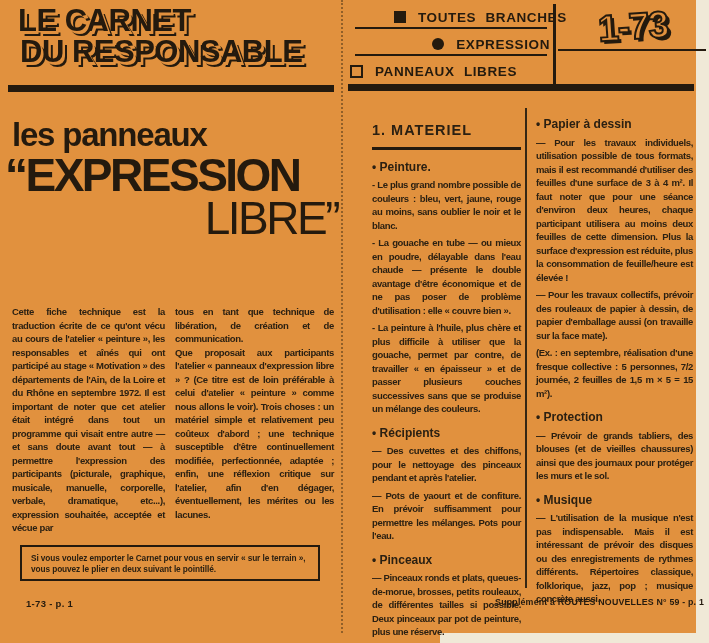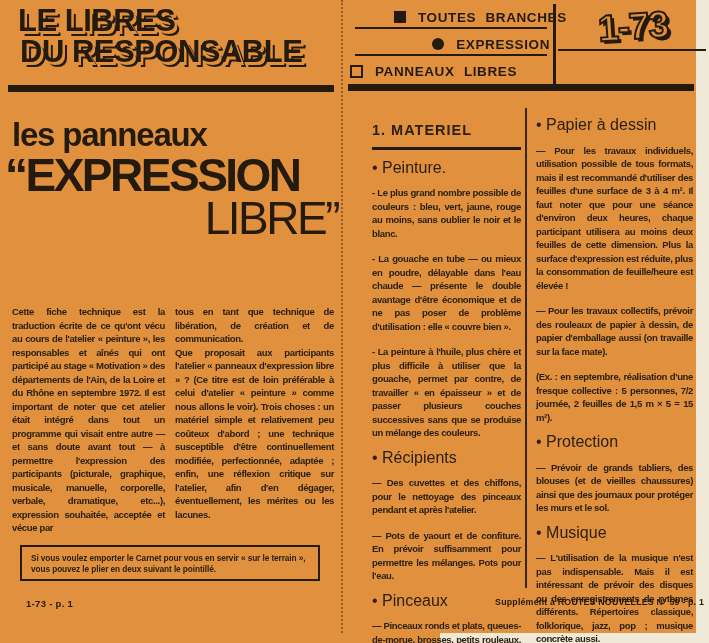--- a/index.html
+++ b/index.html
@@ -53,35 +53,35 @@
   
   .foot-l{position:absolute;left:26px;top:598px;font-weight:bold;font-size:9.5px;letter-spacing:.3px;}
   .foot-r{position:absolute;left:462px;top:597px;width:242px;text-align:right;font-weight:bold;font-size:8.8px;letter-spacing:.2px;}
   
   .colmid{position:absolute;left:372px;top:124px;width:149px;}
   .colright{position:absolute;left:536px;top:118px;width:157px;}
   .col-div{position:absolute;left:525px;top:108px;width:2px;height:480px;background:#352714;}
   .colhead{font-weight:bold;font-size:14.5px;letter-spacing:1px;margin:0;}
   .colhead-rule{width:149px;height:3px;background:#241a0e;margin:9px 0 4px;}
   .sec{margin:0;}
-  .sec h3{font-weight:normal;font-size:16px;letter-spacing:0;margin:11px 0 3px;}
+  .sec h3{font-weight:bold;font-size:12px;letter-spacing:0;margin:11px 0 3px;}
   .colright .sec:first-child h3{margin-top:0;}
-  .sec p{margin:12px 0 1px;}
+  .sec p{margin:4px 0 1px;}
 </style>
 </head>
 <body>
 
 <div class="sheet">
 
   <div class="edge-right"></div>
   <div class="edge-bottom"></div>
   <div class="fold"></div>
 
   <div class="masthead">
-    <div class="l1">LE LIBRES</div>
+    <div class="l1">LE CARNET</div>
     <div class="l2">DU RESPONSABLE</div>
   </div>
   <div class="m-rule"></div>
 
   <div class="legend-row" style="top:6px;padding-left:44px;">
     <span class="glyph g-fsq"></span>
     <span class="lab">TOUTES BRANCHES</span>
   </div>
   <div class="legend-sep" style="top:27px;"></div>
   <div class="legend-row" style="top:33px;justify-content:flex-end;">

